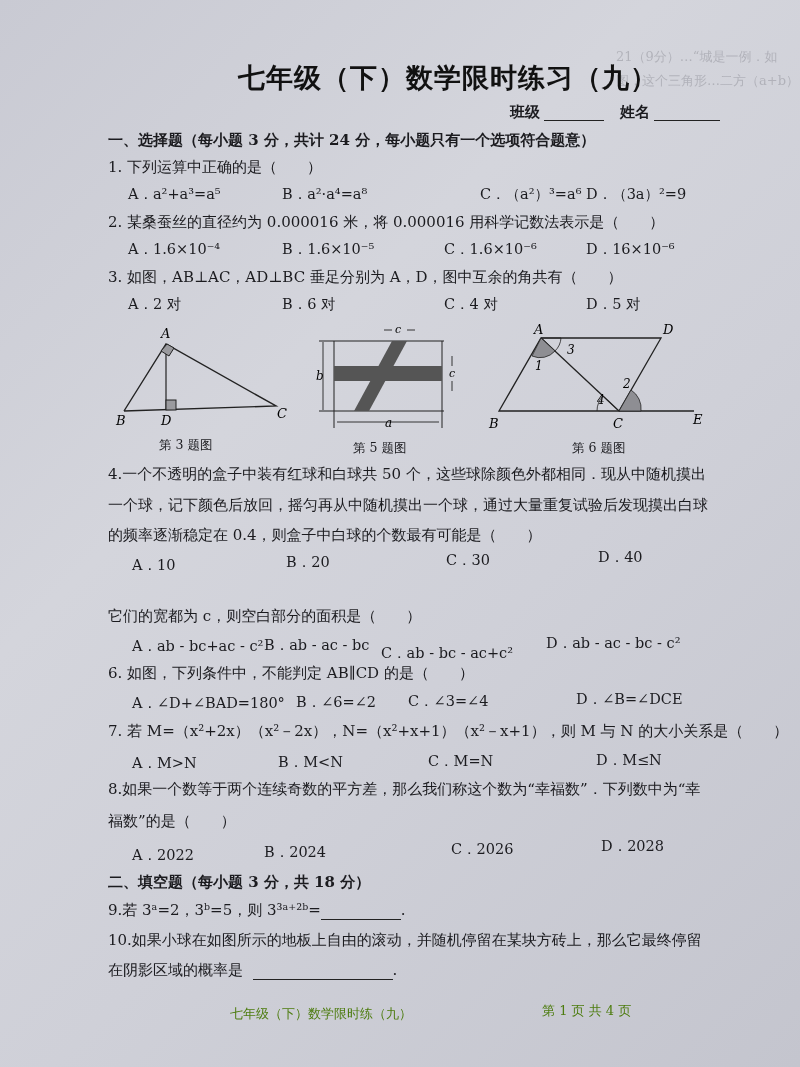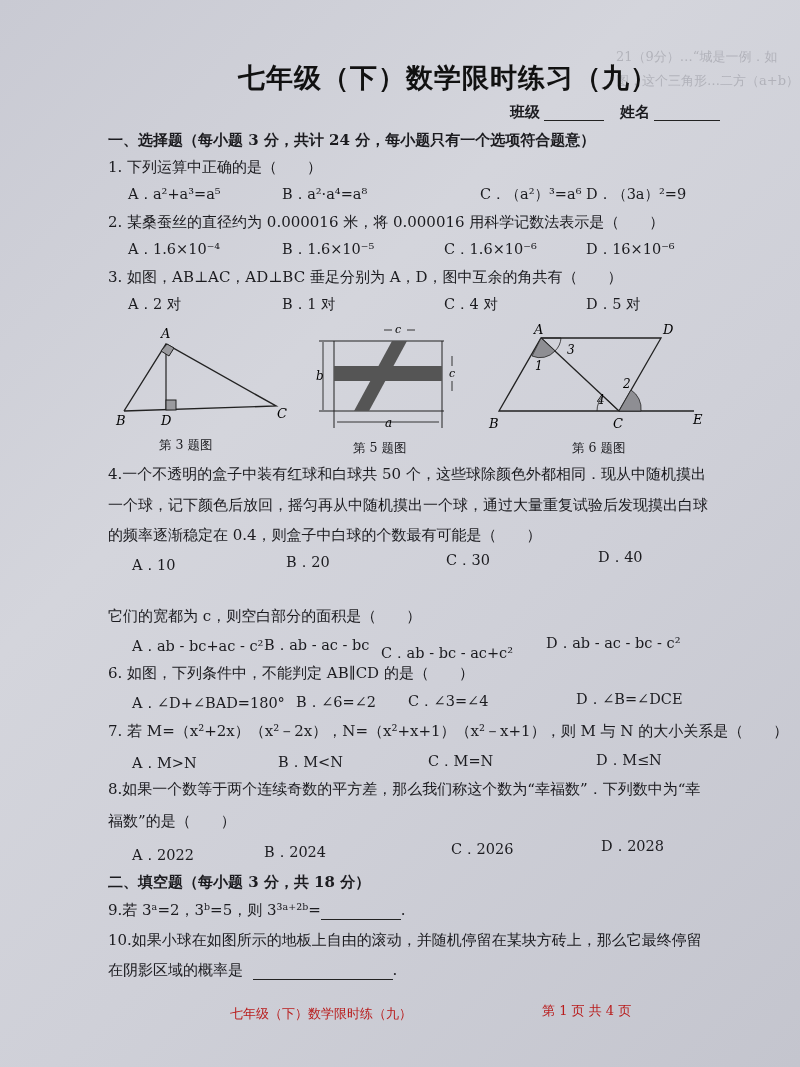--- a/index.html
+++ b/index.html
@@ -13,21 +13,21 @@
   .page { position:absolute; left:16px; top:0; width:716px; height:1067px; }
   .abs { position:absolute; white-space:nowrap; }
   .title { font-size:27px; font-weight:bold; letter-spacing:1px; color:#111; }
   .bold { font-weight:bold; }
   .txt { font-size:15px; }
   .sect { font-size:15px; font-weight:bold; }
   .opt { font-size:14.5px; }
   .blank { display:inline-block; border-bottom:1.5px solid #222; vertical-align:bottom; }
   .ghost { color:rgba(60,60,70,0.22); font-size:13px; }
   .caption { font-size:12.5px; }
-  .footer { font-size:13px; color:#b91c1c; }
+  .footer { font-size:13px; color:#4d7c0f; }
   svg text { font-family: "DejaVu Serif", "Liberation Serif", serif; font-style:italic; }
 </style>
 </head>
 <body>
 
 <div class="page">
 
   <div class="abs ghost" style="left:600px;top:48px;">21（9分）…“城是一例．如</div>
   <div class="abs ghost" style="left:600px;top:72px;">图，这个三角形…二方（a+b）’</div>
   <div class="abs ghost" style="left:96px;top:520px;"></div>
@@ -57,21 +57,21 @@
   <div class="abs opt" style="left:112px;top:240px;">A．1.6×10⁻⁴</div>
   <div class="abs opt" style="left:266px;top:240px;">B．1.6×10⁻⁵</div>
   <div class="abs opt" style="left:428px;top:240px;">C．1.6×10⁻⁶</div>
   <div class="abs opt" style="left:570px;top:240px;">D．16×10⁻⁶</div>
 
   <div class="abs txt" style="left:92px;top:268px;">
     <span>3.</span>
     <span>如图，AB⊥AC，AD⊥BC 垂足分别为 A，D，图中互余的角共有（　　）</span>
   </div>
   <div class="abs opt" style="left:112px;top:295px;">A．2 对</div>
-  <div class="abs opt" style="left:266px;top:295px;">B．1 对</div>
+  <div class="abs opt" style="left:266px;top:295px;">B．6 对</div>
   <div class="abs opt" style="left:428px;top:295px;">C．4 对</div>
   <div class="abs opt" style="left:570px;top:295px;">D．5 对</div>
 
   <svg class="abs" style="left:95px;top:318px;" width="195" height="115" viewBox="0 0 195 115">
     <polyline points="13,93 55,26 165,88 13,93" fill="none" stroke="#222" stroke-width="1.4"></polyline>
     <line x1="55" y1="26" x2="55" y2="92" stroke="#222" stroke-width="1.2"></line>
     <polygon points="50,33 58,38 63,30 56,26" fill="#9a9a9e" stroke="#222" stroke-width="1"></polygon>
     <rect x="55" y="82" width="10" height="10" fill="#9a9a9e" stroke="#222" stroke-width="1"></rect>
     <text x="50" y="20" font-size="13">A</text>
     <text x="5" y="107" font-size="13">B</text>

